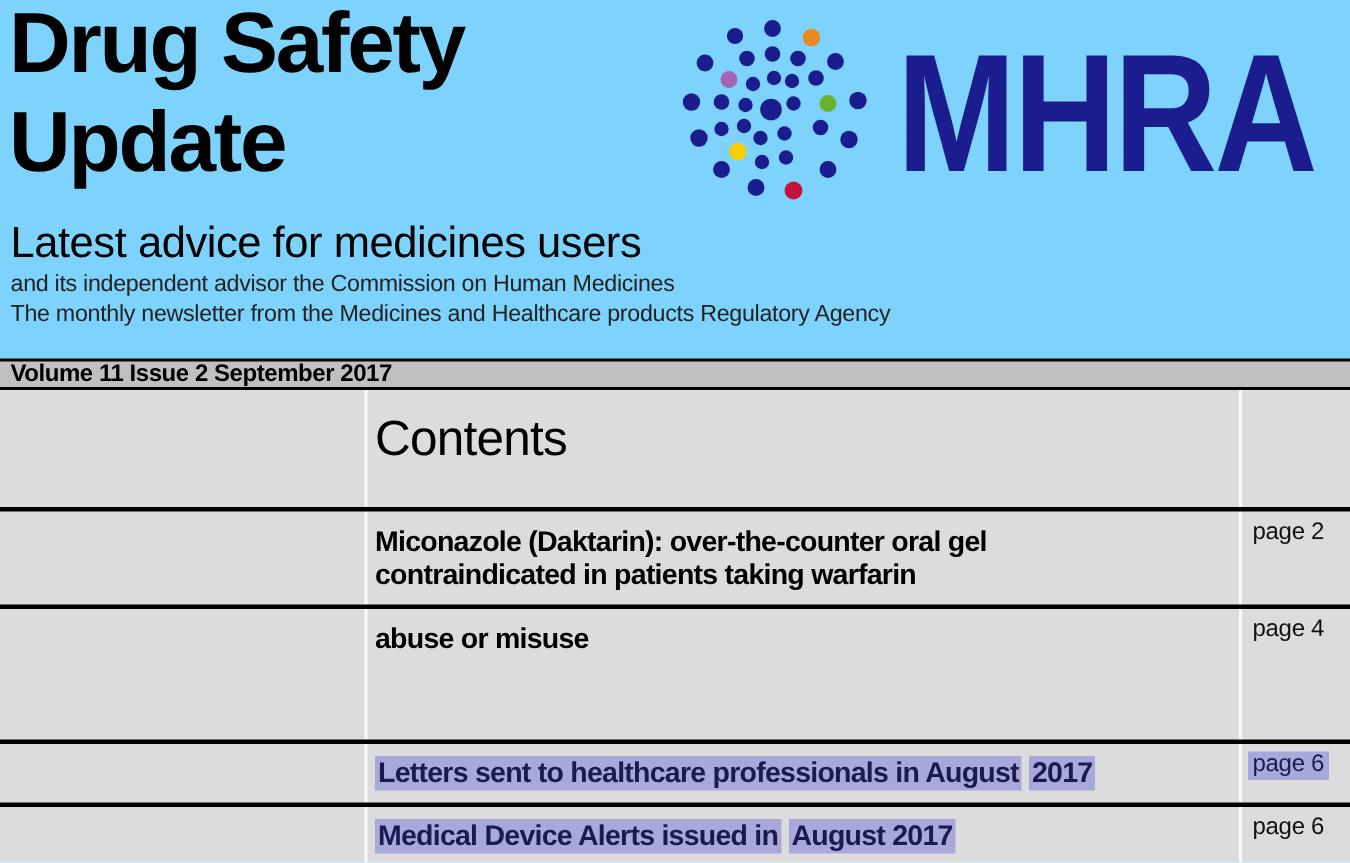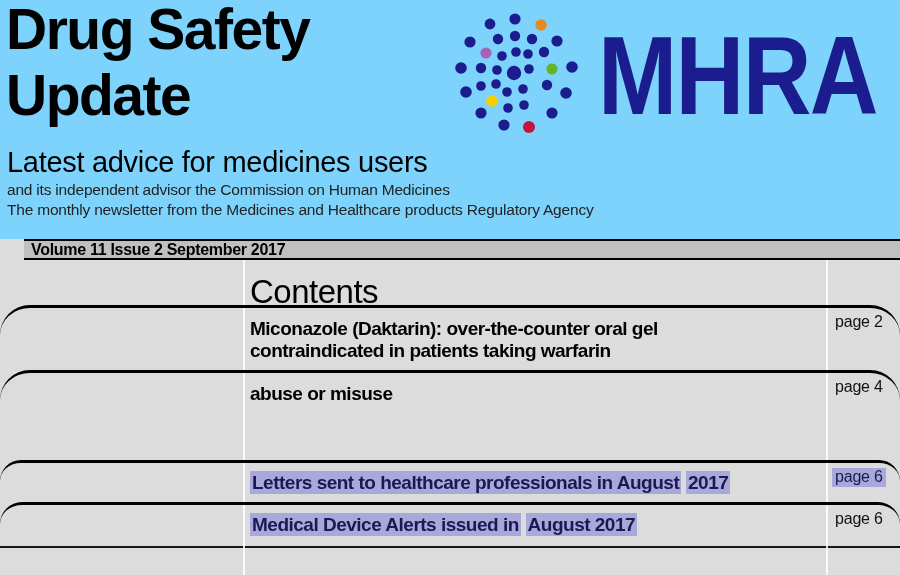--- a/index.html
+++ b/index.html
@@ -40,36 +40,36 @@
 
   
   .toc {
     position:absolute; left:0; top:239px; width:900px; height:336px;
     background:#dcdcdc;
   }
   .volume-bar {
     height:21px; background:#c0c0c0;
     border-top:2px solid #000; border-bottom:2px solid #000;
     display:flex; align-items:center; padding-left:7px;
-    font-size:16px; font-weight:bold; letter-spacing:-0.3px; color:#000;margin-left:24px;
+    font-size:16px; font-weight:bold; letter-spacing:-0.3px; color:#000;
   }
   .col-divider {
     position:absolute; width:2px; top:21px; bottom:0;
     background:rgba(255,255,255,0.85); z-index:0;
   }
   .col-divider.left  { left:243px; }
   .col-divider.right { left:826px; }
 
-  .contents-row { position:relative; height:45px; z-index:1; }
+  .contents-row { position:relative; height:78px; z-index:1; }
   .contents-heading {
     position:absolute; left:250px; top:13px;
     font-size:33px; letter-spacing:-0.5px; color:#000;
   }
 
-  .toc-row { position:relative; border-top:3px solid #000; z-index:1;border-radius:30px; }
+  .toc-row { position:relative; border-top:3px solid #000; z-index:1; }
   .toc-row.r1 { height:65px; }
   .toc-row.r2 { height:90px; }
   .toc-row.r3 { height:42px; }
   .toc-row.r4 { height:44px; }
 
   .item-title {
     position:absolute; left:250px; top:10px; width:570px;
     font-size:19px; font-weight:bold; line-height:21.5px;
     letter-spacing:-0.5px; color:#000;
   }

